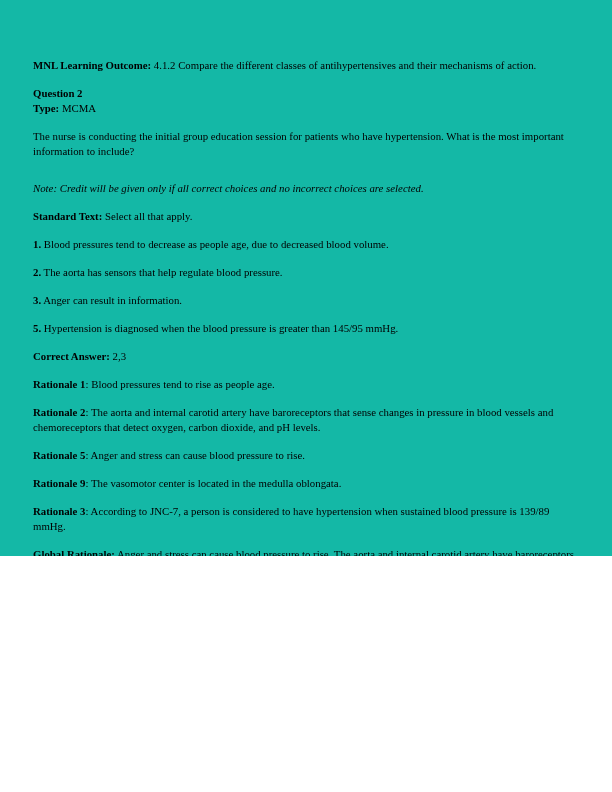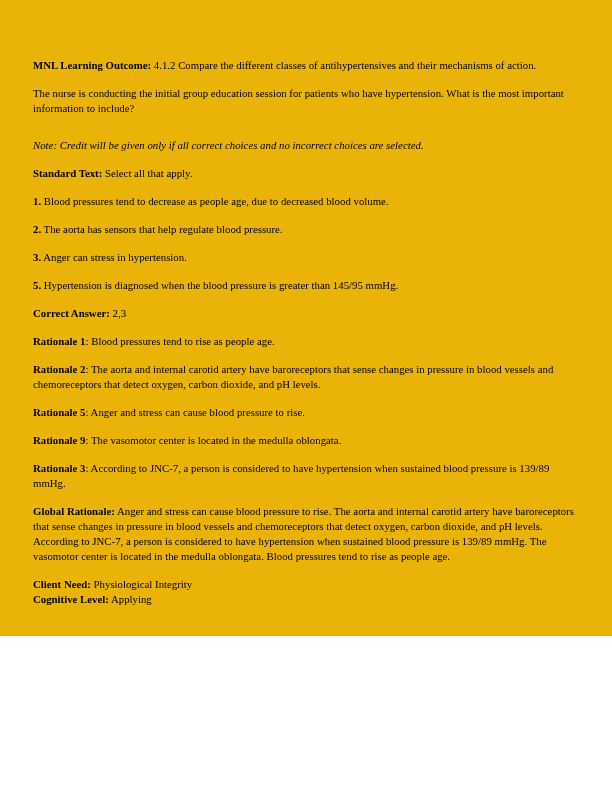--- a/index.html
+++ b/index.html
@@ -3,22 +3,22 @@
 <meta charset="utf-8">
 <style>
   html, body {
     margin: 0;
     padding: 0;
     background: #ffffff;
   }
   .page {
     position: relative;
     width: 612px;
-    height: 636px;
-    background: #eab308;
+    height: 556px;
+    background: #14b8a6;
     color: #000000;
     font-family: "Liberation Serif", serif;
     font-size: 10.8px;
     line-height: 15px;
     overflow: hidden;
   }
   .content {
     position: absolute;
     left: 33px;
     top: 58px;
@@ -35,32 +35,36 @@
 </style>
 </head>
 <body>
 
 <div class="page">
   <div class="content">
 
     <p class="block"><b>MNL Learning Outcome:</b><span> 4.1.2 Compare the different classes of antihypertensives and their mechanisms of action.</span></p>
 
 
+    <div class="block">
+      <p class="line"><b>Question 2</b></p>
+      <p class="line"><b>Type:</b><span> MCMA</span></p>
+    </div>
 
     <p class="block">The nurse is conducting the initial group education session for patients who have hypertension. What is the most important information to include?</p>
 
     <p class="block note">Note: Credit will be given only if all correct choices and no incorrect choices are selected.</p>
 
     <p class="block"><b>Standard Text:</b><span> Select all that apply.</span></p>
 
     <p class="block"><b>1.</b><span> Blood pressures tend to decrease as people age, due to decreased blood volume.</span></p>
 
     <p class="block"><b>2.</b><span> The aorta has sensors that help regulate blood pressure.</span></p>
 
-    <p class="block"><b>3.</b><span> Anger can stress in hypertension.</span></p>
+    <p class="block"><b>3.</b><span> Anger can result in information.</span></p>
 
 
     <p class="block"><b>5.</b><span> Hypertension is diagnosed when the blood pressure is greater than 145/95 mmHg.</span></p>
 
     <p class="block"><b>Correct Answer:</b><span> 2,3</span></p>
 
     <p class="block"><b>Rationale 1</b><span>: Blood pressures tend to rise as people age.</span></p>
 
     <p class="block"><b>Rationale 2</b><span>: The aorta and internal carotid artery have baroreceptors that sense changes in pressure in blood vessels and chemoreceptors that detect oxygen, carbon dioxide, and pH levels.</span></p>
 

